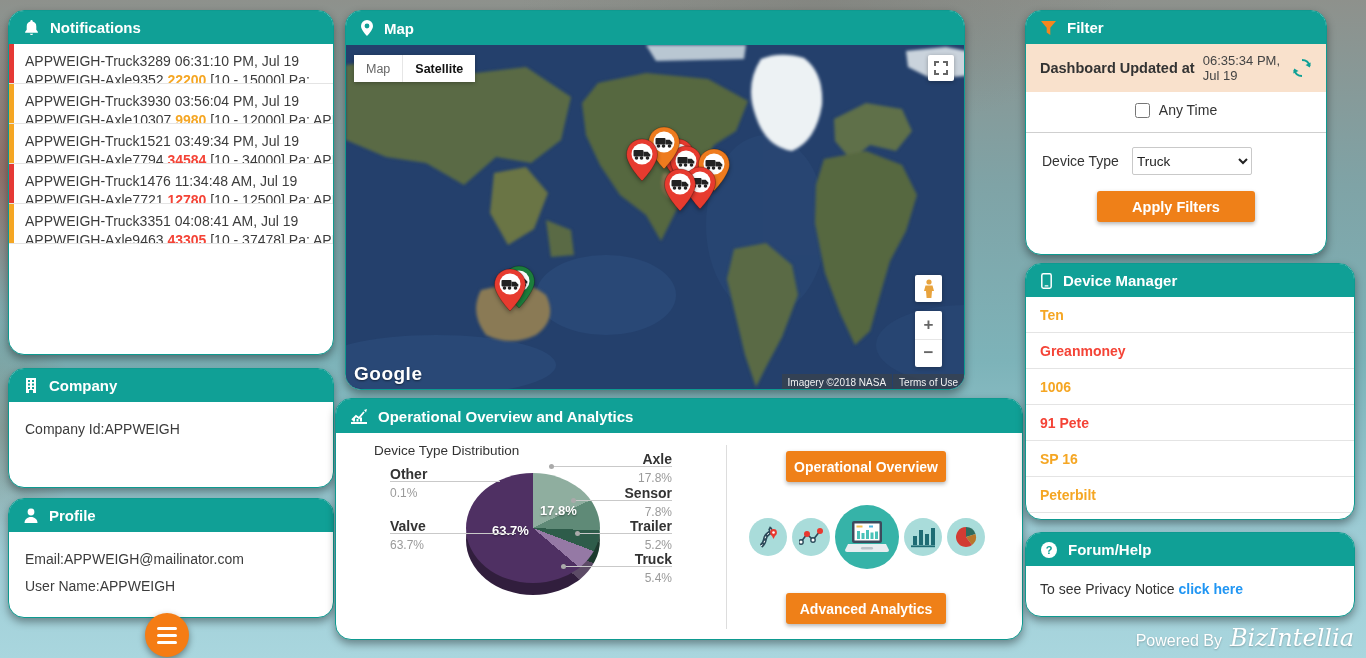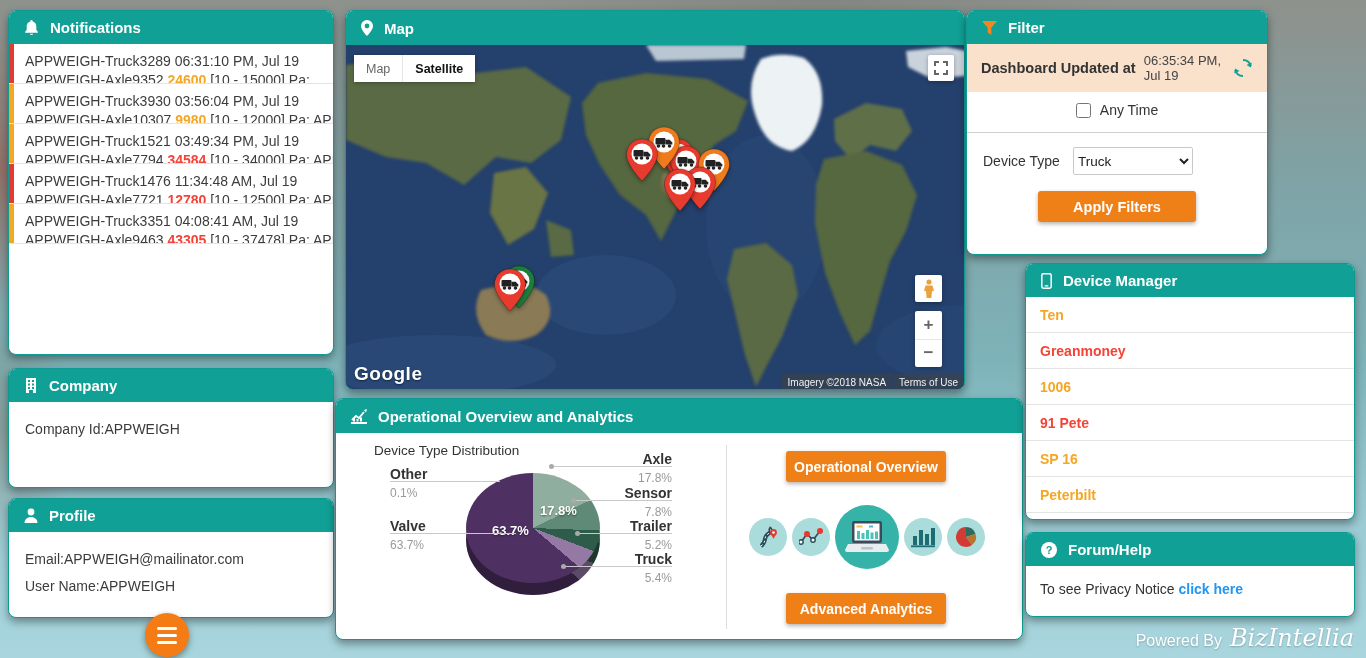--- a/index.html
+++ b/index.html
@@ -5,21 +5,21 @@
   * { margin:0; padding:0; box-sizing:border-box; }
   html,body { width:1366px; height:658px; overflow:hidden; font-family:"Liberation Sans", sans-serif; }
   body {
     position:relative;
     background:
       radial-gradient(130px 220px at 0px 170px, rgba(160,70,55,.55), transparent 70%),
       radial-gradient(110px 180px at 0px 430px, rgba(125,95,70,.35), transparent 70%),
       radial-gradient(400px 180px at 60% 0px, rgba(120,120,115,.45), transparent 75%),
       linear-gradient(180deg,#8e918c 0%,#7fa3a6 28%,#7db3b9 55%,#9ccbd4 80%,#a9d6de 100%);
   }
-  .panel { position:absolute; background:#fff; border-radius:8px; border:1px solid #0e9a90;
+  .panel { position:absolute; background:#fff; border-radius:16px; border:1px solid #0e9a90;
            box-shadow:0 4px 9px rgba(0,0,0,.38); overflow:hidden; }
   .panel-header { background:#10a096; color:#fff; font-weight:bold; font-size:15px;
            display:flex; align-items:center; gap:11px; padding:0 15px; height:33px; }
   .panel-header svg { flex:0 0 auto; }
 
   
   .notif-row { position:relative; height:40px; border-bottom:1px solid #e4e4e4; padding:8px 10px 0 16px;
                font-size:14px; color:#3c3c3c; line-height:19px; overflow:hidden; white-space:nowrap; }
   .notif-bar { position:absolute; left:0; top:0; bottom:0; width:5px; }
   .notif-val { font-weight:bold; }
@@ -116,21 +116,21 @@
     <svg width="15" height="16" viewBox="0 0 15 16">
         <path d="M7.5 0a1.2 1.2 0 0 1 1.2 1.2v.4A5 5 0 0 1 12.3 6.4v3.4l1.5 2a.6.6 0 0 1-.5 1H1.7a.6.6 0 0 1-.5-1l1.5-2V6.4A5 5 0 0 1 6.3 1.6v-.4A1.2 1.2 0 0 1 7.5 0z" fill="#fff"></path>
         <path d="M5.8 13.8a1.8 1.8 0 0 0 3.4 0z" fill="#fff"></path>
       </svg>
     <span>Notifications</span>
   </div>
   <div>
     <div class="notif-row">
       <span class="notif-bar" style="background: rgb(229, 57, 53);"></span>
       <div>APPWEIGH-Truck3289 06:31:10 PM, Jul 19</div>
-      <div><span>APPWEIGH-Axle9352 </span><span class="notif-val" style="color: rgb(245, 166, 35);">24600</span><span> [10 - 15000] Pa;</span></div>
+      <div><span>APPWEIGH-Axle9352 </span><span class="notif-val" style="color: rgb(245, 166, 35);">22200</span><span> [10 - 15000] Pa;</span></div>
     </div>
     <div class="notif-row">
       <span class="notif-bar" style="background: rgb(245, 166, 35);"></span>
       <div>APPWEIGH-Truck3930 03:56:04 PM, Jul 19</div>
       <div><span>APPWEIGH-Axle10307 </span><span class="notif-val" style="color: rgb(245, 166, 35);">9980</span><span> [10 - 12000] Pa; APPW…</span></div>
     </div>
     <div class="notif-row">
       <span class="notif-bar" style="background: rgb(245, 166, 35);"></span>
       <div>APPWEIGH-Truck1521 03:49:34 PM, Jul 19</div>
       <div><span>APPWEIGH-Axle7794 </span><span class="notif-val" style="color: rgb(244, 67, 54);">34584</span><span> [10 - 34000] Pa; APPW…</span></div>
@@ -463,21 +463,21 @@
             <path d="M11 11 V1 A10 10 0 0 1 20.5 8z" fill="#2e6b5e"></path>
             <path d="M11 11 L20.5 8 A10 10 0 0 1 17 19z" fill="#b8762a"></path>
             <path d="M11 11 L17 19 A10 10 0 1 1 11 1z" fill="#d23b33"></path>
           </svg>
       </div>
     </div>
     <button class="ana-btn" style="top:160px;">Advanced Analytics</button>
   </div>
 </div>
 
-<div class="panel" style="left:966px; top:10px; width:302px; height:245px;">
+<div class="panel" style="left:1025px; top:10px; width:302px; height:245px;">
   <div class="panel-header">
     <svg width="15" height="14" viewBox="0 0 15 14">
         <path d="M0 0h15L9.3 6.8V14L5.7 11.5V6.8z" fill="#f5861f"></path>
       </svg>
     <span>Filter</span>
   </div>
   <div class="updated-banner">
     <b>Dashboard Updated at</b>
     <span class="time">06:35:34 PM, Jul 19</span>
     <svg width="20" height="20" viewBox="0 0 20 20">

